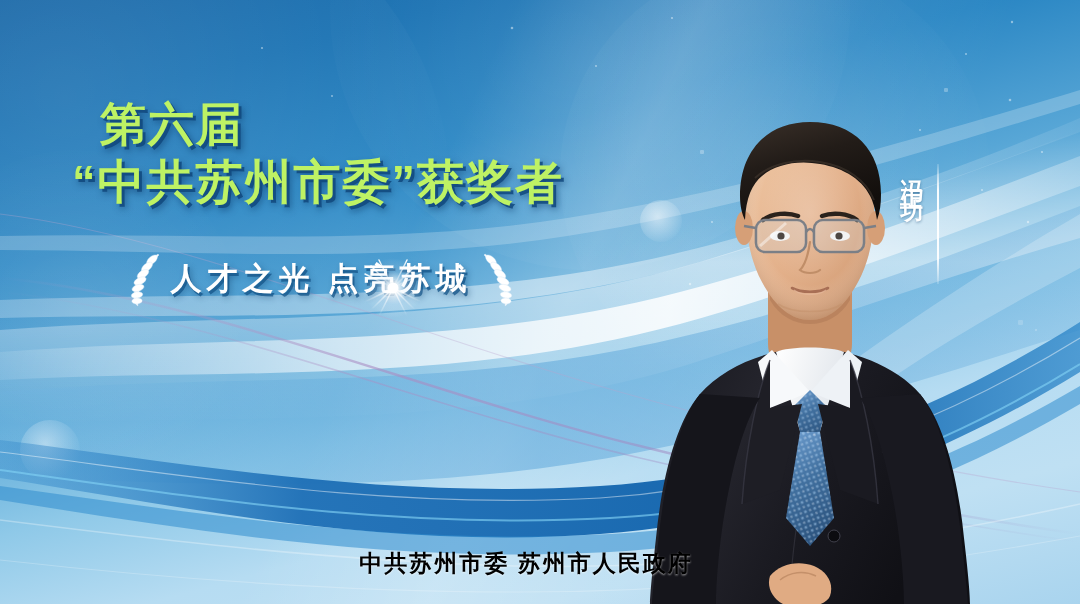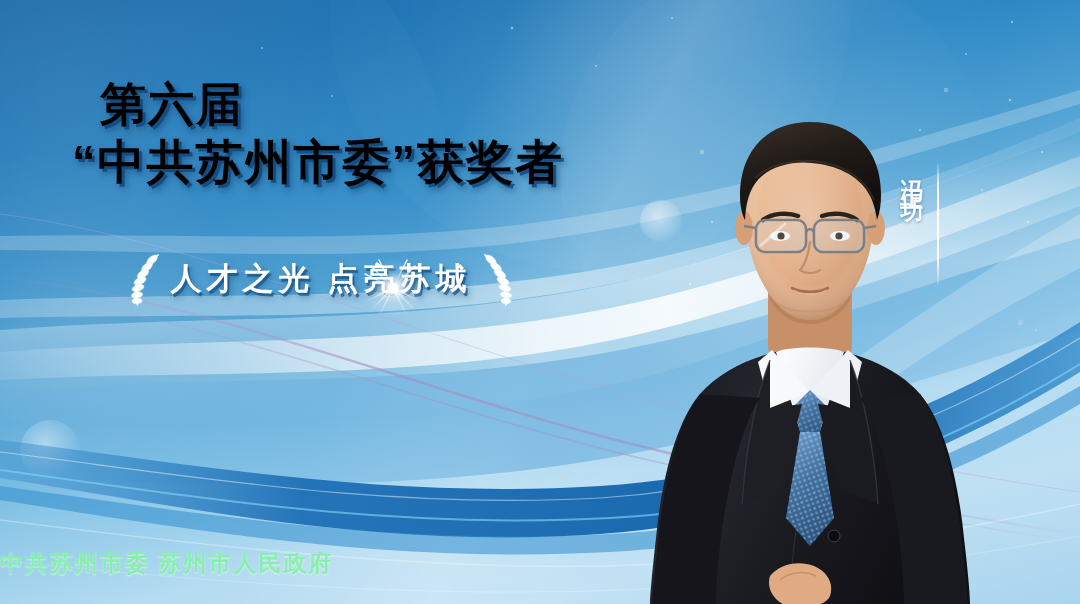--- a/index.html
+++ b/index.html
@@ -66,23 +66,23 @@
   .portrait{
     position:absolute;
     left:620px; top:60px;
     width:380px; height:544px;
   }
   .portrait svg{display:block;width:100%;height:100%;}
 
   
   .headline{
     position:absolute;
-    left:72px; top:76px;
+    left:72px; top:96px;
     width:620px;
-    color:#000000;
+    color:#bef264;
     font-weight:bold;
     letter-spacing:2px;
     text-shadow:
       3px 3px 0 rgba(16,72,124,.85),
       4px 5px 7px rgba(8,48,92,.55);
   }
   .headline .l1{
     display:block;
     font-size:46px;
     line-height:56px;
@@ -151,22 +151,22 @@
     width:2px;
     height:120px;
     margin-top:4px;
     background:linear-gradient(to bottom, rgba(255,255,255,.15), rgba(255,255,255,.95) 22%, rgba(255,255,255,.95) 78%, rgba(255,255,255,.15));
   }
 
   .footer{
     position:absolute;
     left:0; right:28px;
     top:548px;
-    text-align:left;
-    color:#86efac;
+    text-align:center;
+    color:#000000;
     font-size:23px;
     font-weight:bold;
     letter-spacing:2px;
     text-shadow:0 1px 2px rgba(255,255,255,.6);
   }
 </style>
 </head>
 <body>
 
 <div id="poster">

